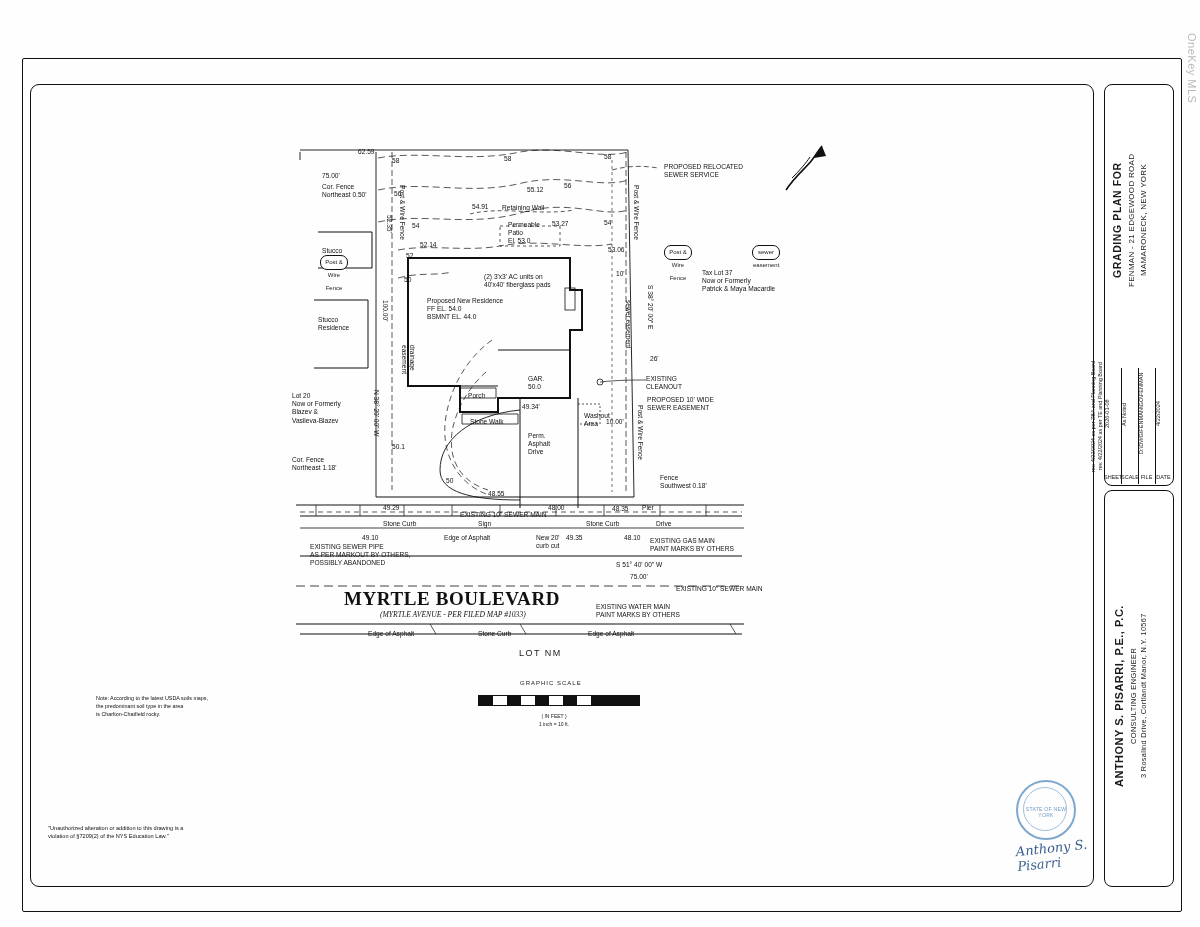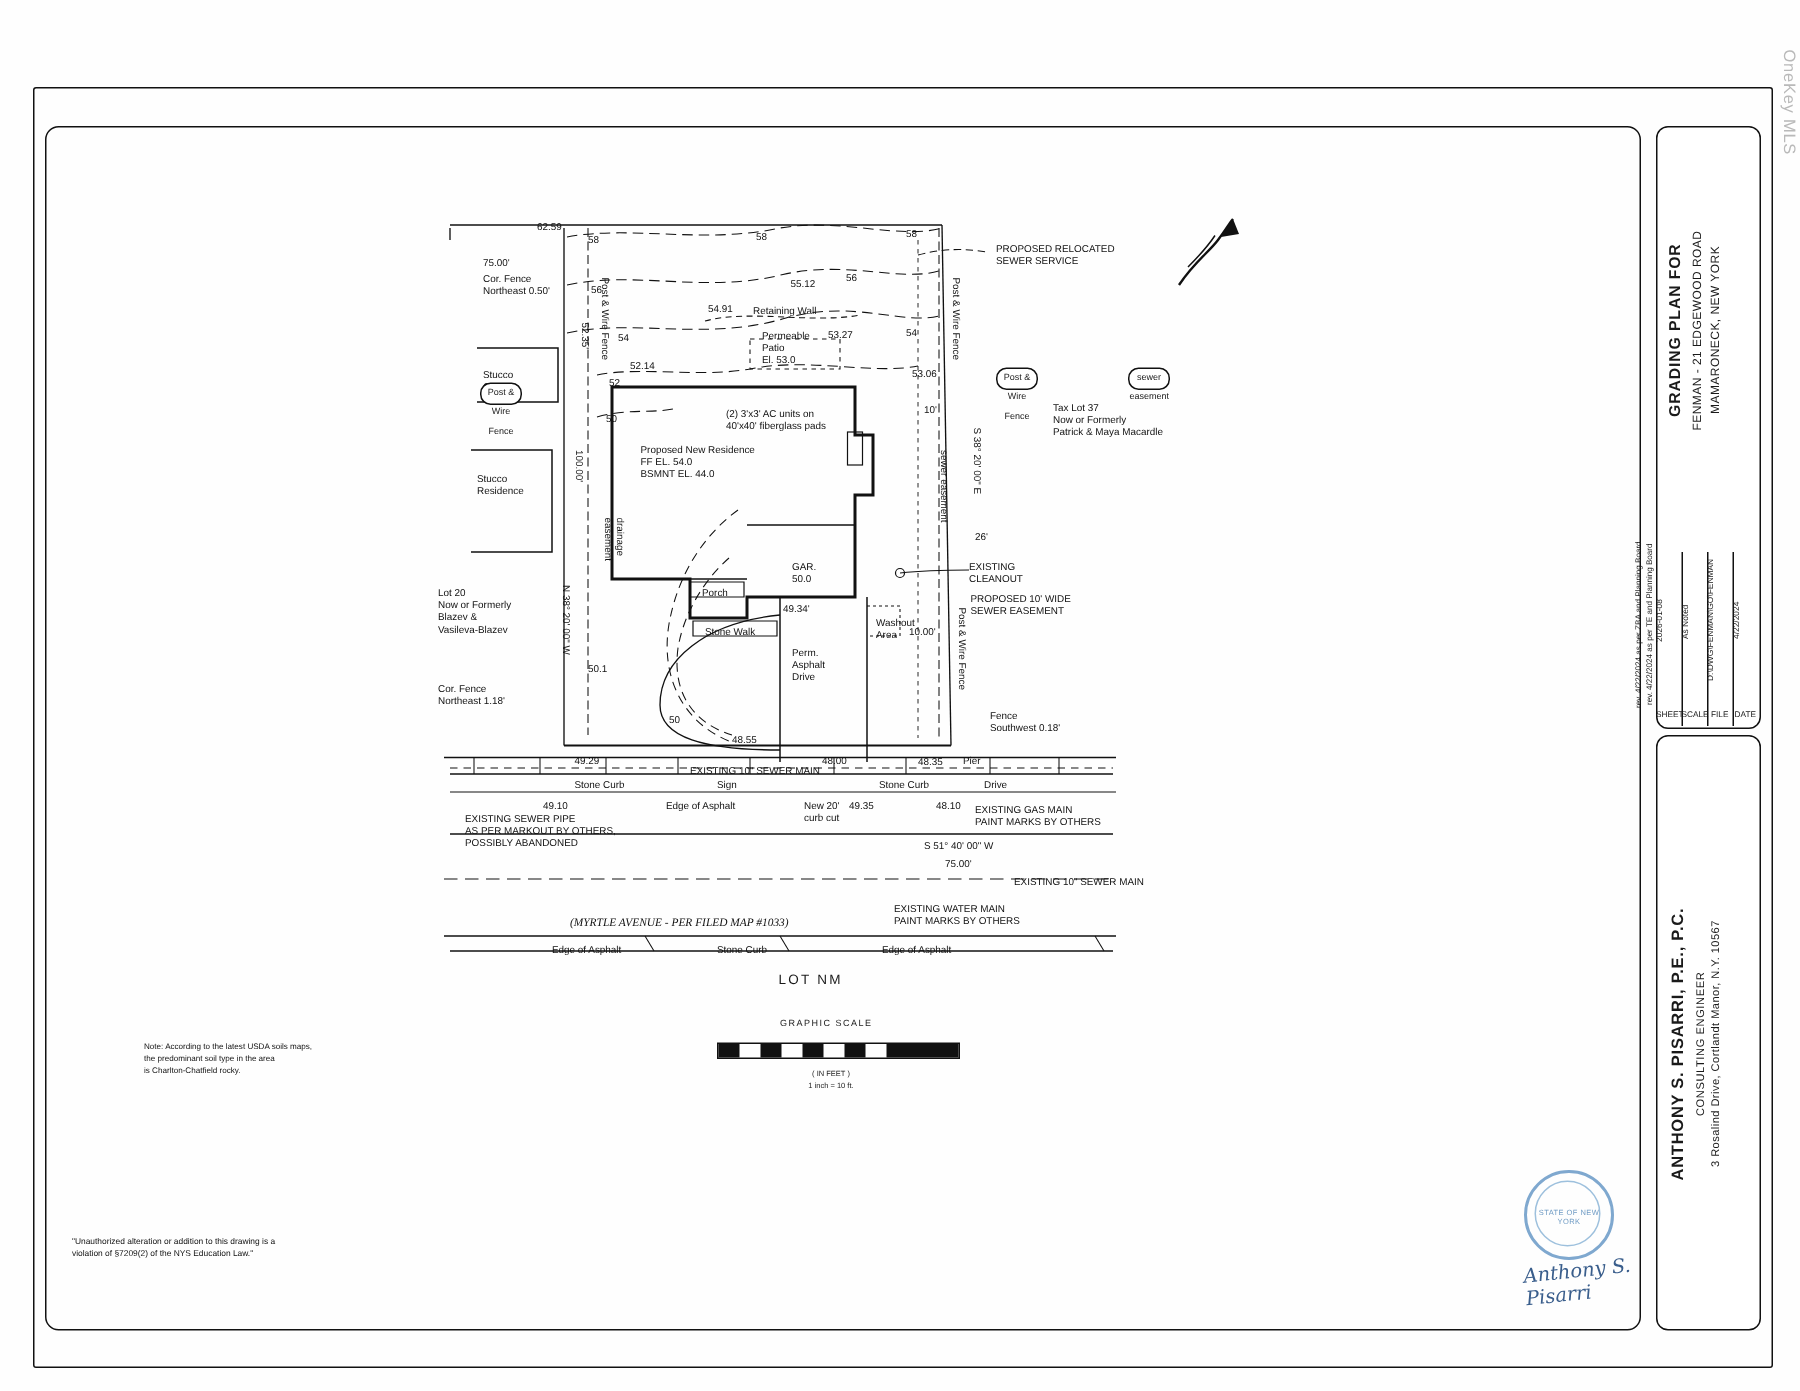--- a/index.html
+++ b/index.html
@@ -315,20 +315,21 @@
       <div class="lb" style="left: 404px; top: 276px; white-space: pre-line;">50</div>
       <div class="lb" style="left: 616px; top: 270px; white-space: pre-line;">10'</div>
       <div class="lb" style="left: 606px; top: 418px; white-space: pre-line;">10.00'</div>
       <div class="lb" style="left: 650px; top: 355px; white-space: pre-line;">26'</div>
     </div>
 
   <div class="badge" style="left:320px;top:255px">Post &amp; Wire Fence</div>
   <div class="badge" style="left:664px;top:245px">Post &amp; Wire Fence</div>
   <div class="badge" style="left:752px;top:245px">sewer easement</div>
 
+  <div class="street" style="left:344px;top:588px">MYRTLE BOULEVARD</div>
   <div class="street-sub" style="left:380px;top:610px">(MYRTLE AVENUE - PER FILED MAP #1033)</div>
 
   <div class="lotnm">LOT  NM</div>
 
   <div class="gs-title">GRAPHIC SCALE</div>
   <div class="gs-bar">
     <i style="left:0;width:14px"></i>
       <i style="left:28px;width:14px"></i>
     <i style="left:56px;width:14px"></i>
       <i style="left:84px;width:14px"></i>

